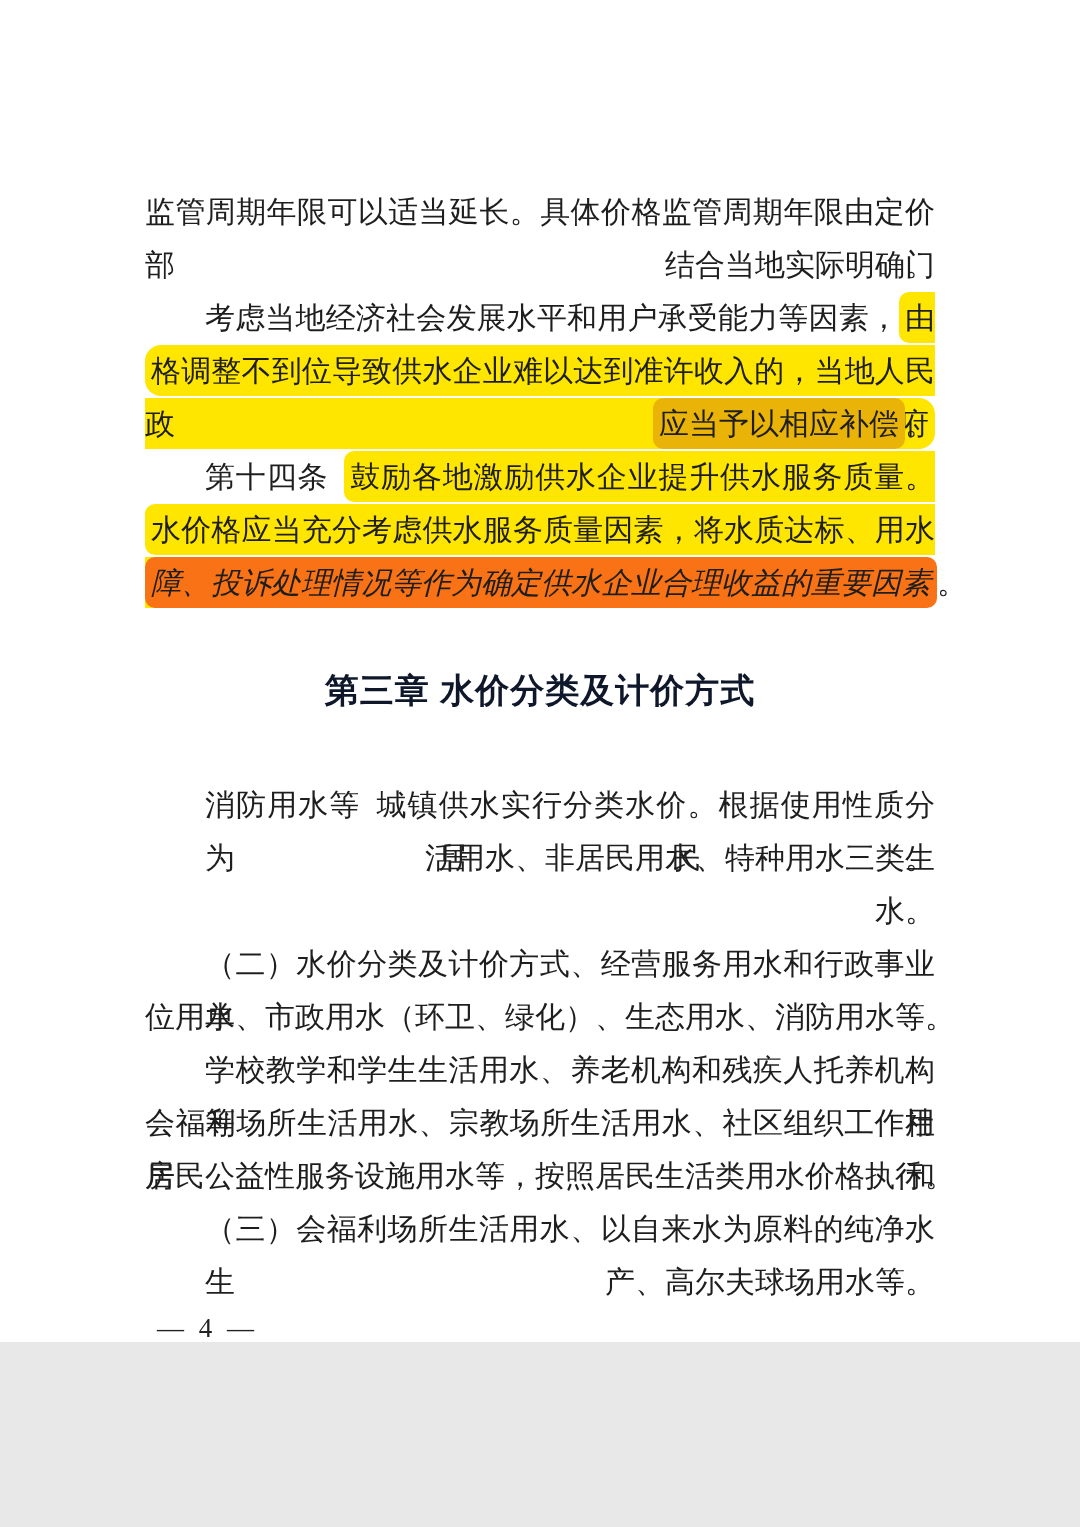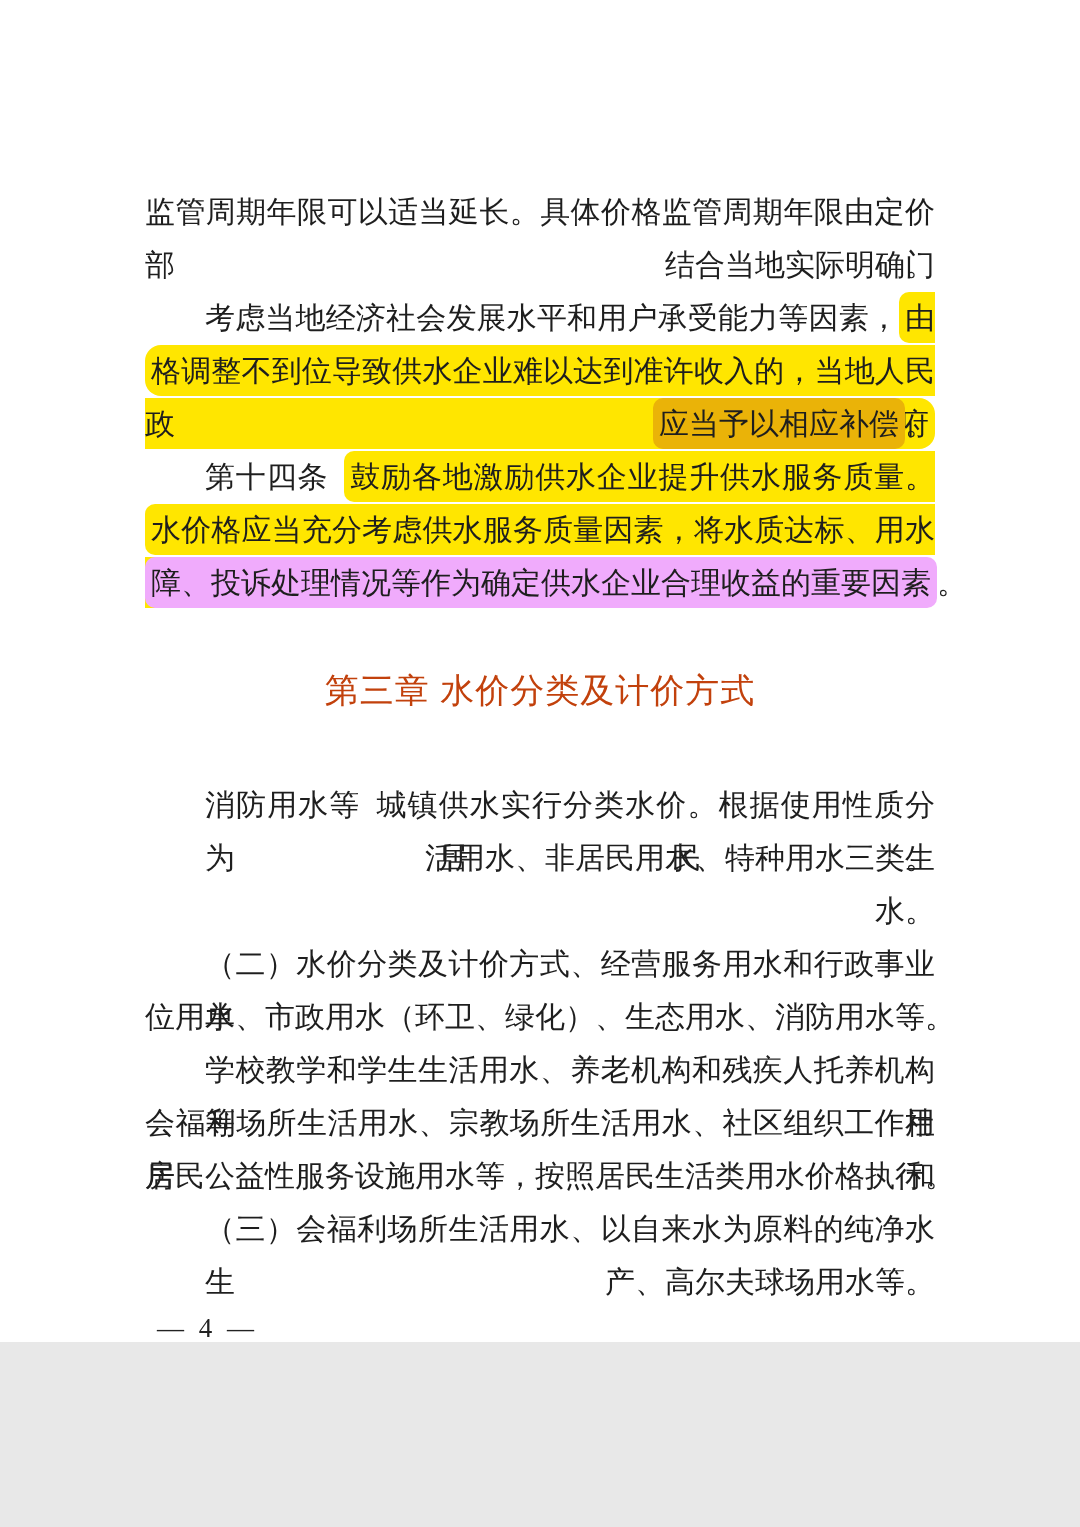--- a/index.html
+++ b/index.html
@@ -52,24 +52,24 @@
     border-radius: 10px;
     padding: 9px 6px;
   }
   .chapter-heading {
     height: 53px;
     line-height: 53px;
     margin: 55px 0 61px 0;
     text-align: center;
     text-align-last: center;
     font-family: "Liberation Sans", "DejaVu Sans", sans-serif;
-    font-weight: 400;
+    font-weight: 700;
     font-size: 34px;
     letter-spacing: 1px;
-    color: #c2410c;
+    color: #0f172a;
     white-space: nowrap;
   }
   .page-footer {
     height: 40px;
     line-height: 40px;
     padding-left: 12px;
     font-size: 27px;
     letter-spacing: 4px;
     color: #222;
     white-space: nowrap;
@@ -83,21 +83,21 @@
 
     <div class="line fill"><span class="seg">监管周期年限可以适当延长。具体价格监管周期年限由定价部门</span></div>
     <div class="line"><span class="seg">结合当地实际明确。</span></div>
 
     <div class="line fill indent"><span class="seg">考虑当地经济社会发展水平和用户承受能力等因素，</span><span class="seg hl" style="background: rgb(255, 230, 0);">由于价</span></div>
     <div class="line fill"><span class="seg hl" style="background: rgb(255, 230, 0); border-radius: 16px;">格调整不到位导致供水企业难以达到准许收入的，当地人民政府</span></div>
     <div class="line"><span class="seg hl" style="background: #eab308;">应当予以相应补偿</span><span class="seg">。</span></div>
 
     <div class="line fill indent"><span class="seg bold">第十四条</span><span class="seg hl" style="background: rgb(255, 230, 0);">鼓励各地激励供水企业提升供水服务质量。核定供</span></div>
     <div class="line fill"><span class="seg hl" style="background: rgb(255, 230, 0);">水价格应当充分考虑供水服务质量因素，将水质达标、用水保</span></div>
-    <div class="line"><span class="seg hl" style="background: #f0abfc;">障、投诉处理情况等作为确定供水企业合理收益的重要因素</span><span class="seg">。</span></div>
+    <div class="line"><span class="seg hl" style="background: #f97316; font-style: italic;">障、投诉处理情况等作为确定供水企业合理收益的重要因素</span><span class="seg">。</span></div>
 
     <div class="chapter-heading">第三章 水价分类及计价方式</div>
 
     <div class="line fill indent"><span class="seg bold">消防用水等</span><span class="seg">城镇供水实行分类水价。根据使用性质分为居民生</span></div>
     <div class="line"><span class="seg">活用水、非居民用水、特种用水三类。</span></div>
 
     <div class="line"><span class="seg">水。</span></div>
 
     <div class="line fill indent"><span class="seg">（二）水价分类及计价方式、经营服务用水和行政事业单</span></div>
     <div class="line"><span class="seg">位用水、市政用水（环卫、绿化）、生态用水、消防用水等。</span></div>

